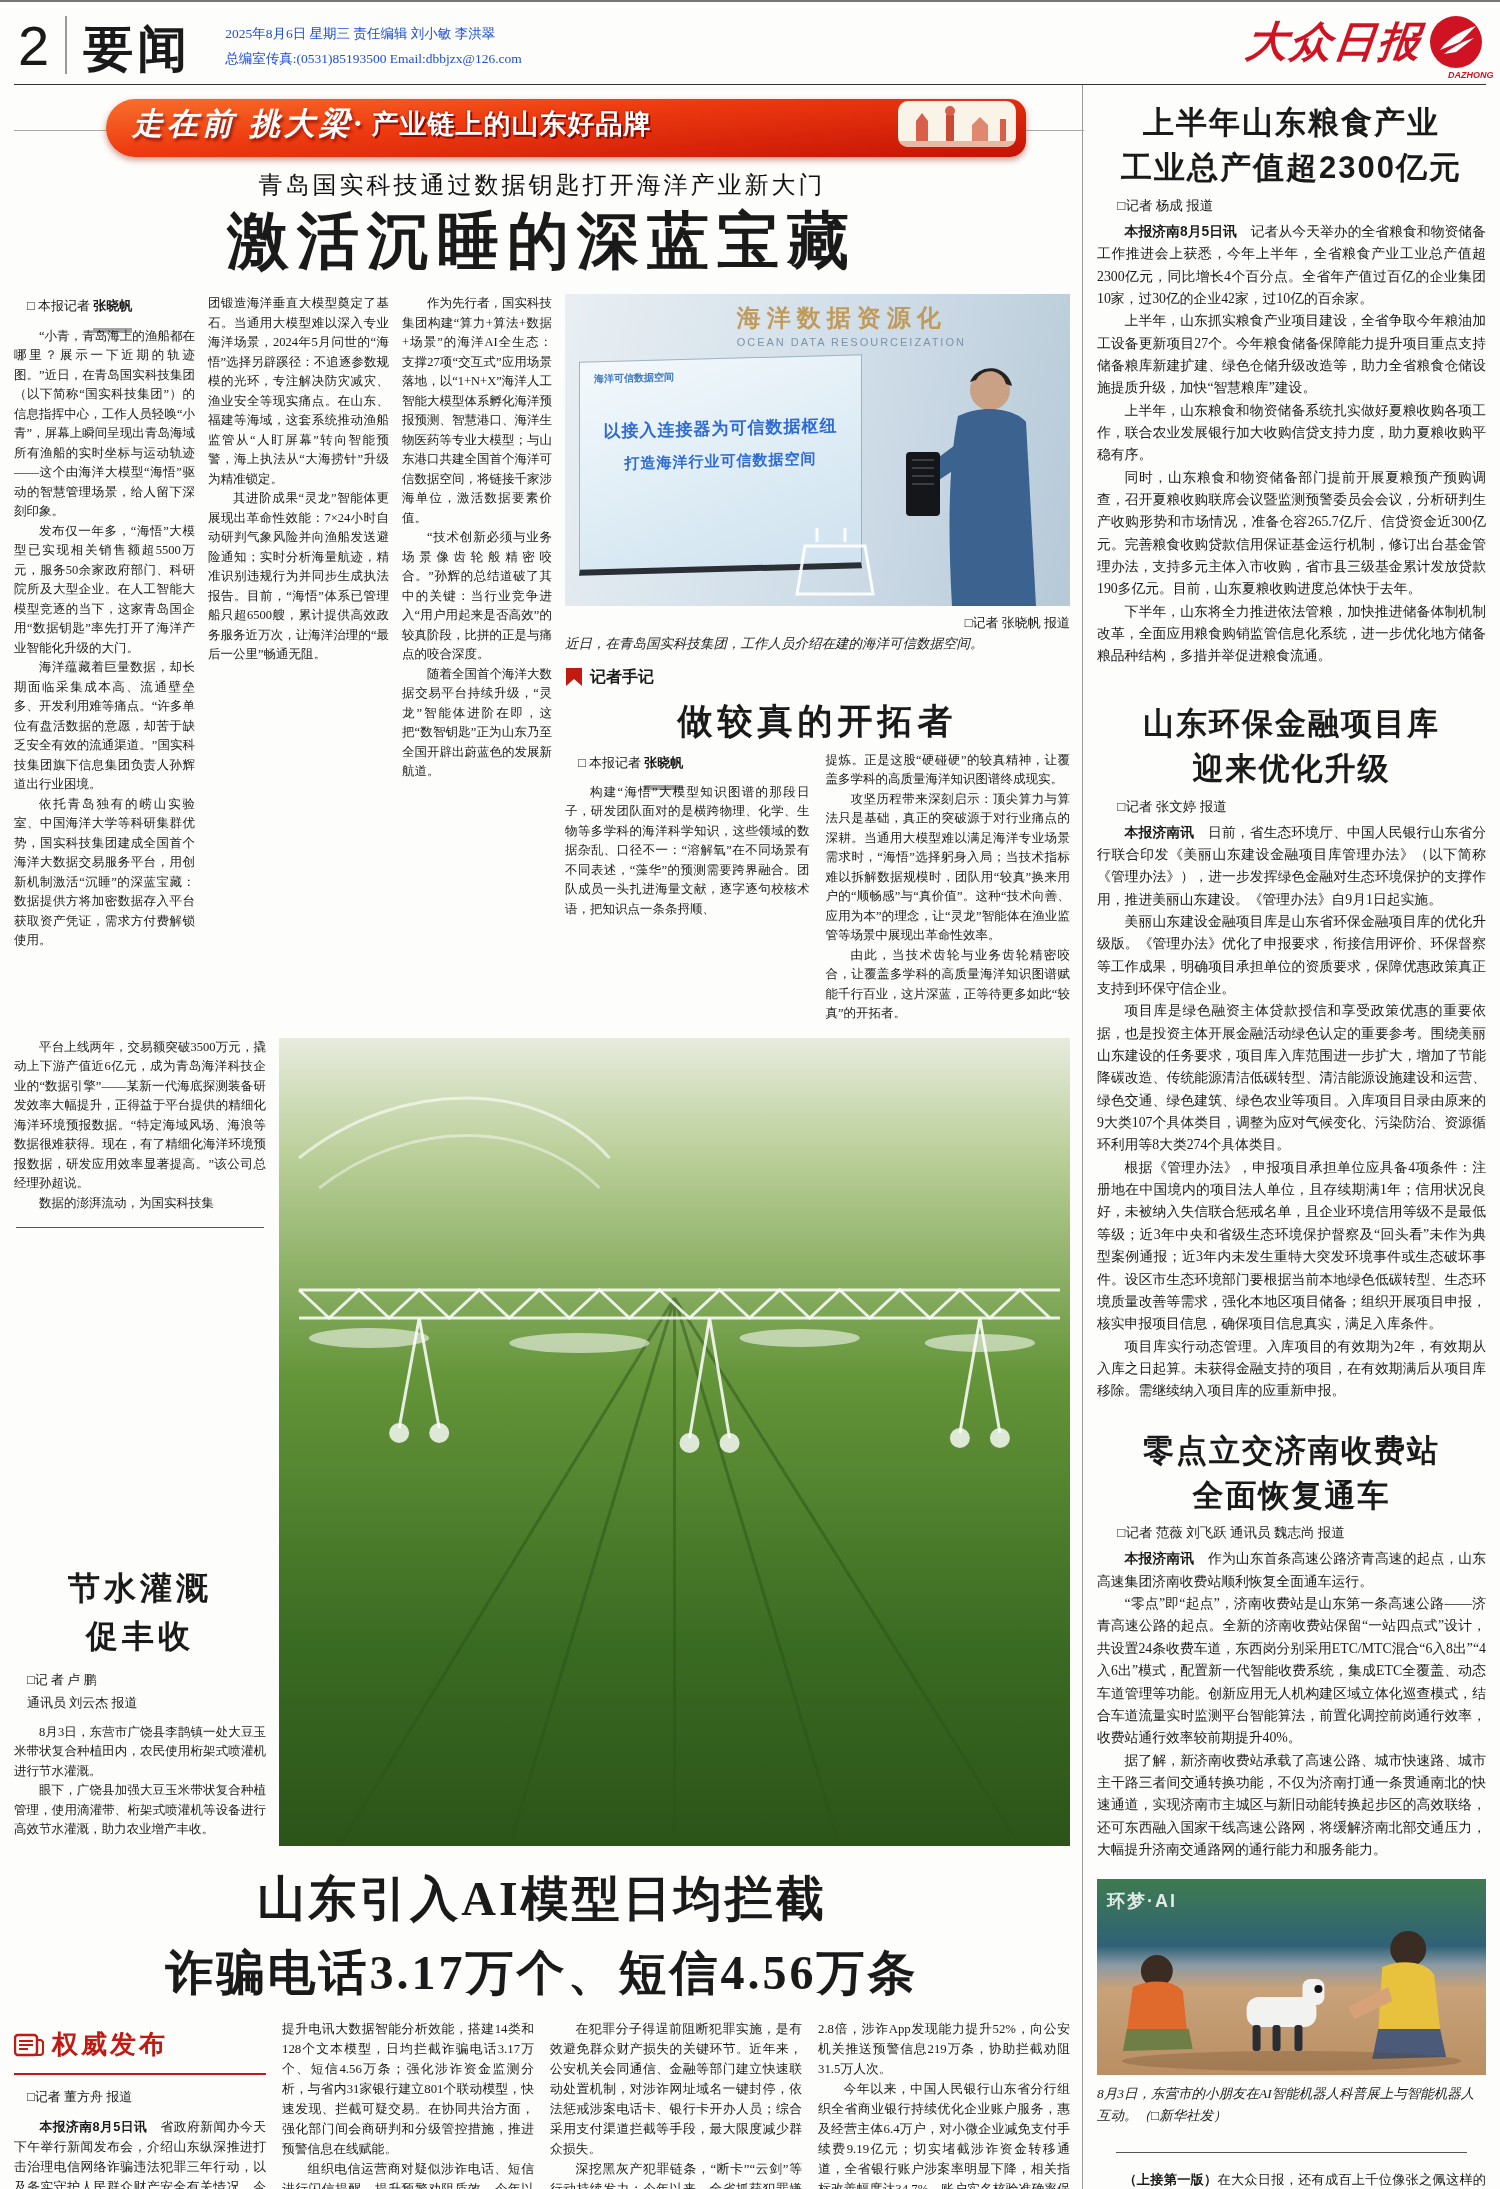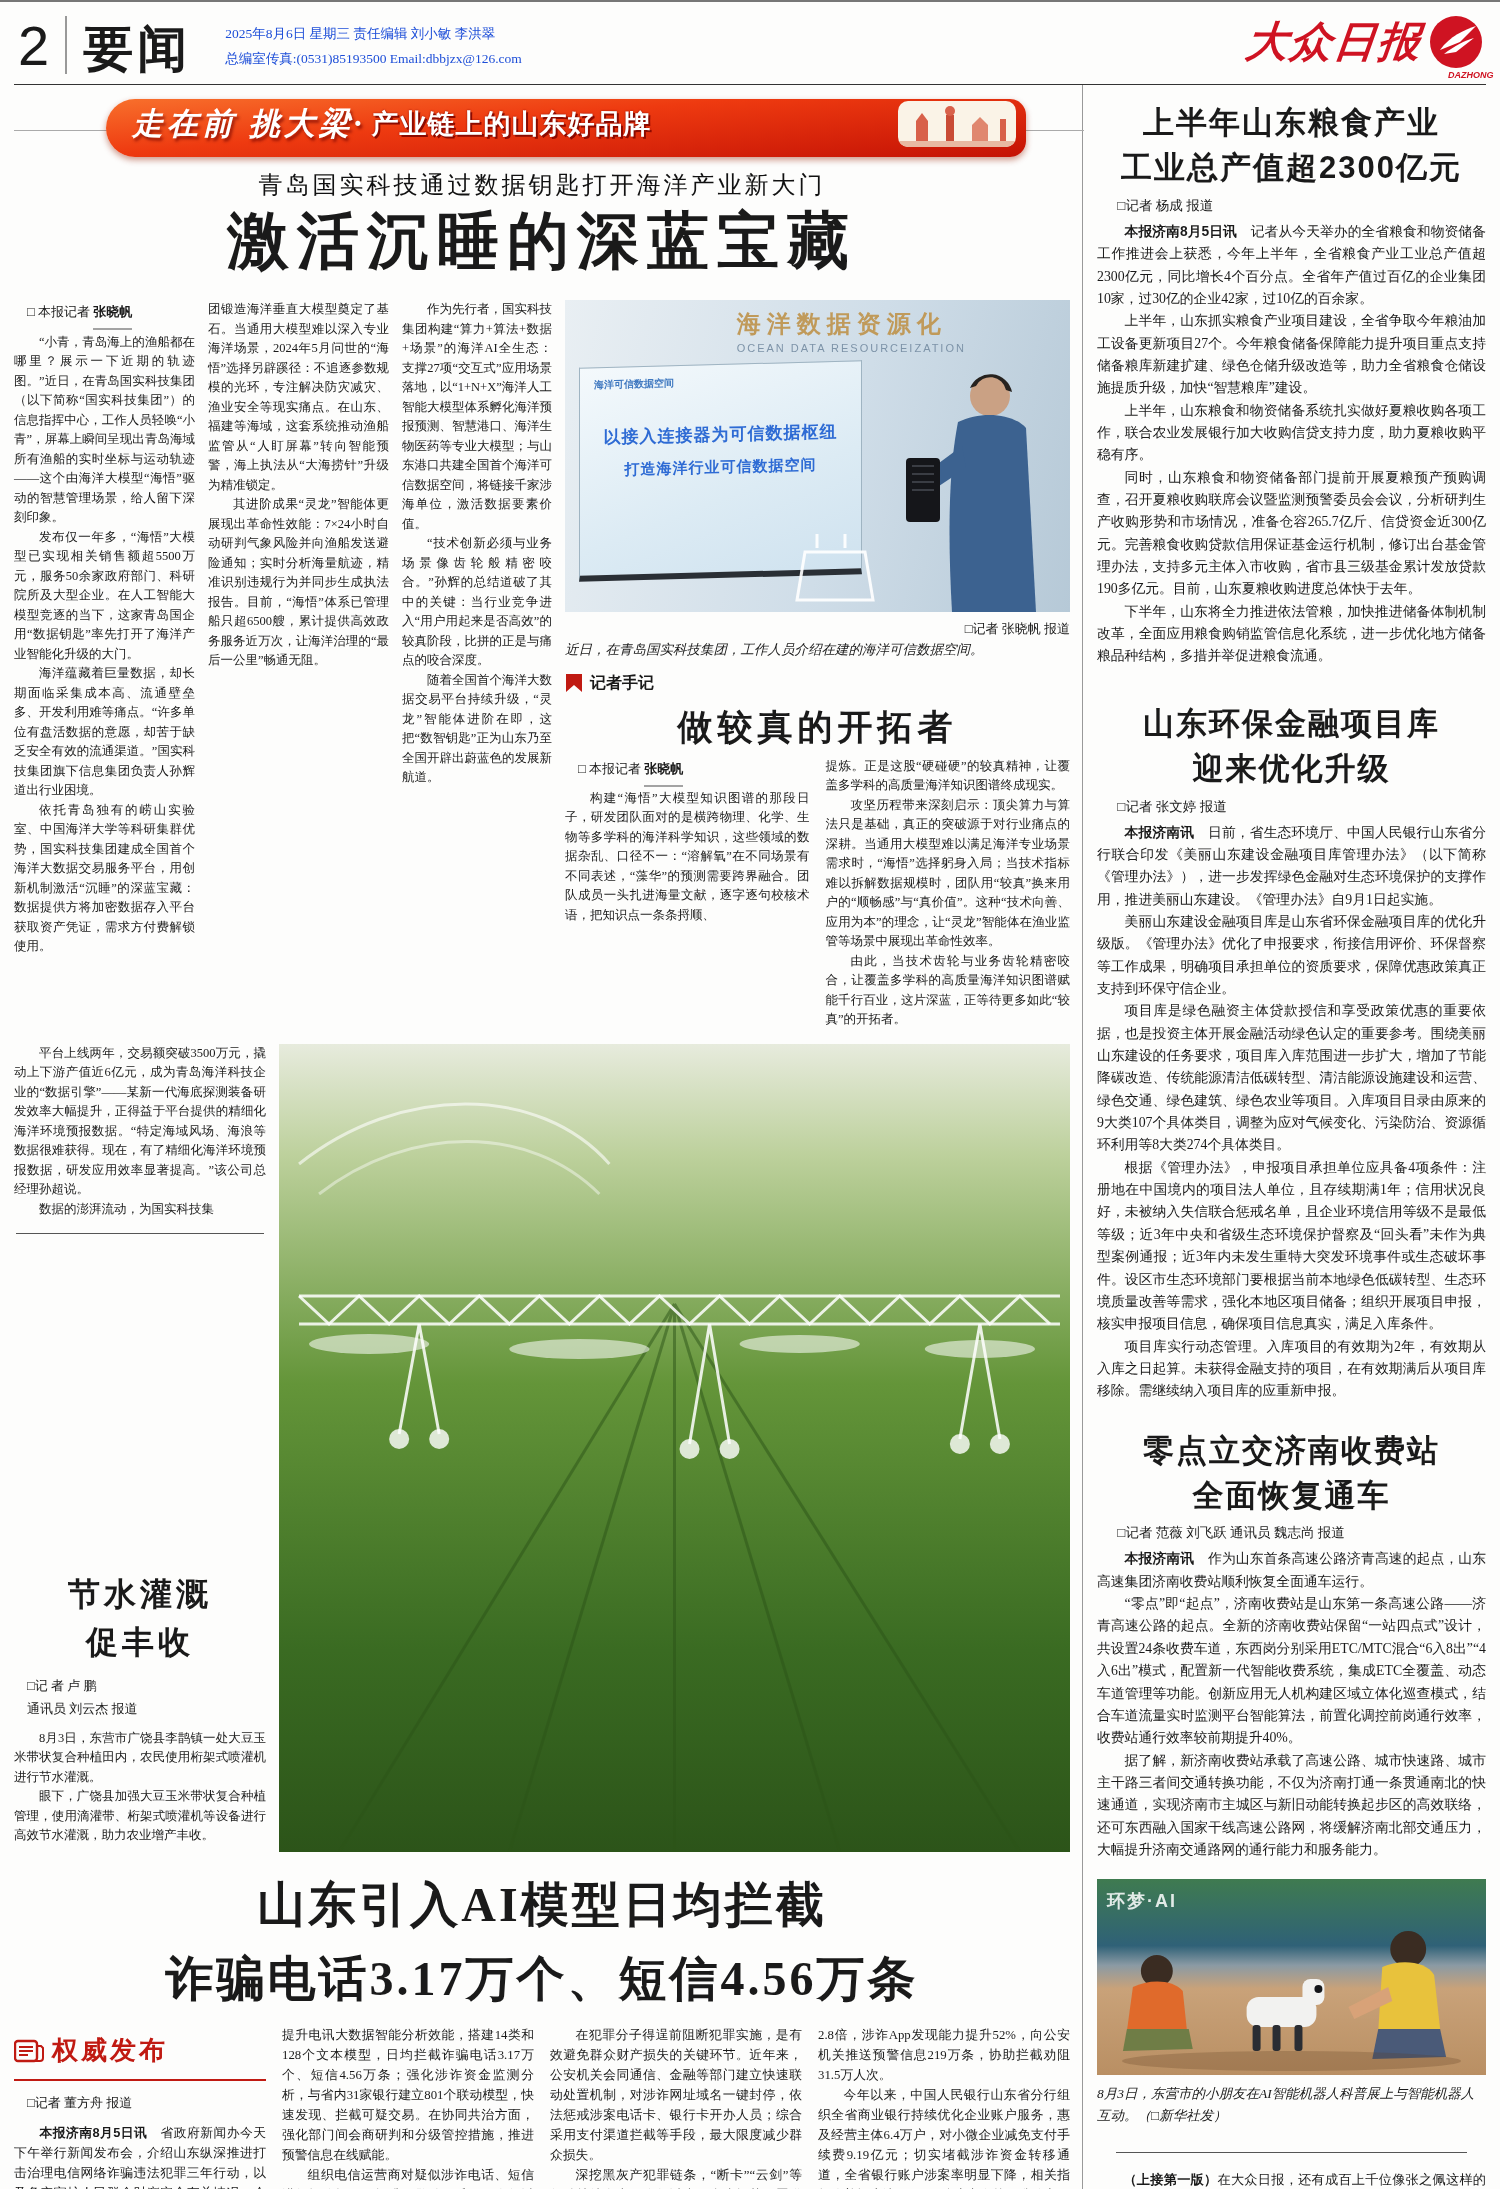--- a/index.html
+++ b/index.html
@@ -31,30 +31,30 @@
           box-shadow:0 3px 6px rgba(150,30,0,.45);display:flex;align-items:center;padding:0 10px 8px 26px;box-sizing:border-box;}
   .banner-script{color:#fff;font-size:31px;font-weight:900;font-style:italic;letter-spacing:4px;
                  text-shadow:2px 3px 3px rgba(110,0,0,.65);white-space:nowrap;}
   .banner-brand{color:#fff;font-size:27px;font-weight:900;font-family:"Liberation Sans",sans-serif;
                 letter-spacing:1px;margin-left:6px;white-space:nowrap;
                 text-shadow:0 0 2px #8c0b00,2px 2px 0 #8c0b00;}
   .banner-art{margin-left:auto;width:118px;height:46px;border-radius:10px;background:#faf3e7;overflow:hidden;flex:0 0 auto;}
   
   .kicker{text-align:center;font-size:24px;letter-spacing:3px;margin:6px 0 2px 0;color:#111;}
   .main-hl{text-align:center;font-size:62px;font-weight:900;font-family:"Liberation Sans",sans-serif;
-           letter-spacing:8px;line-height:1.15;margin:4px 0 24px 0;}
+           letter-spacing:8px;line-height:1.15;margin:4px 0 18px 0;}
   .cols{display:flex;gap:13px;}
   .tcol{font-size:12.5px;line-height:1.56;text-align:justify;}
   .tcol p{margin:0;text-indent:2em;}
   .tcol p.noind{text-indent:0;}
   .c1{flex:0 0 181px;}
   .c2{flex:0 0 181px;}
   .c3{flex:0 0 150px;}
   .byline{font-size:13px;margin:2px 0 10px 0;text-indent:1em;}
-  .byline .nm{font-weight:700;border-bottom:2px solid #a3a3a3;padding-bottom:9px;}
+  .byline .nm{font-weight:700;border-bottom:5px solid #a3a3a3;padding-bottom:15px;}
   
   .mstack{flex:1;min-width:0;}
   .photo-main{position:relative;height:312px;background:linear-gradient(105deg,#e9eff3,#cfdde8 55%,#b6c9d7);overflow:hidden;}
   .wall-title{position:absolute;left:34%;top:8px;color:#c09a5a;font-size:24px;font-weight:800;
               font-family:"Liberation Sans",sans-serif;letter-spacing:6px;}
   .wall-sub{position:absolute;left:34%;top:42px;color:#7d93a8;font-size:11px;letter-spacing:2px;
             font-family:"Liberation Sans",sans-serif;}
   .screen{position:absolute;left:14px;top:64px;width:56%;height:214px;background:linear-gradient(160deg,#f4f9fc,#dcebf4 60%,#cfe2ef);
           border:1px solid #9fb4c2;border-bottom:6px solid #2a2f35;transform:skewY(-1.5deg);padding:10px 14px;box-sizing:border-box;}
   .scr-brand{color:#3f78c0;font-size:10px;font-weight:700;font-family:"Liberation Sans",sans-serif;}

